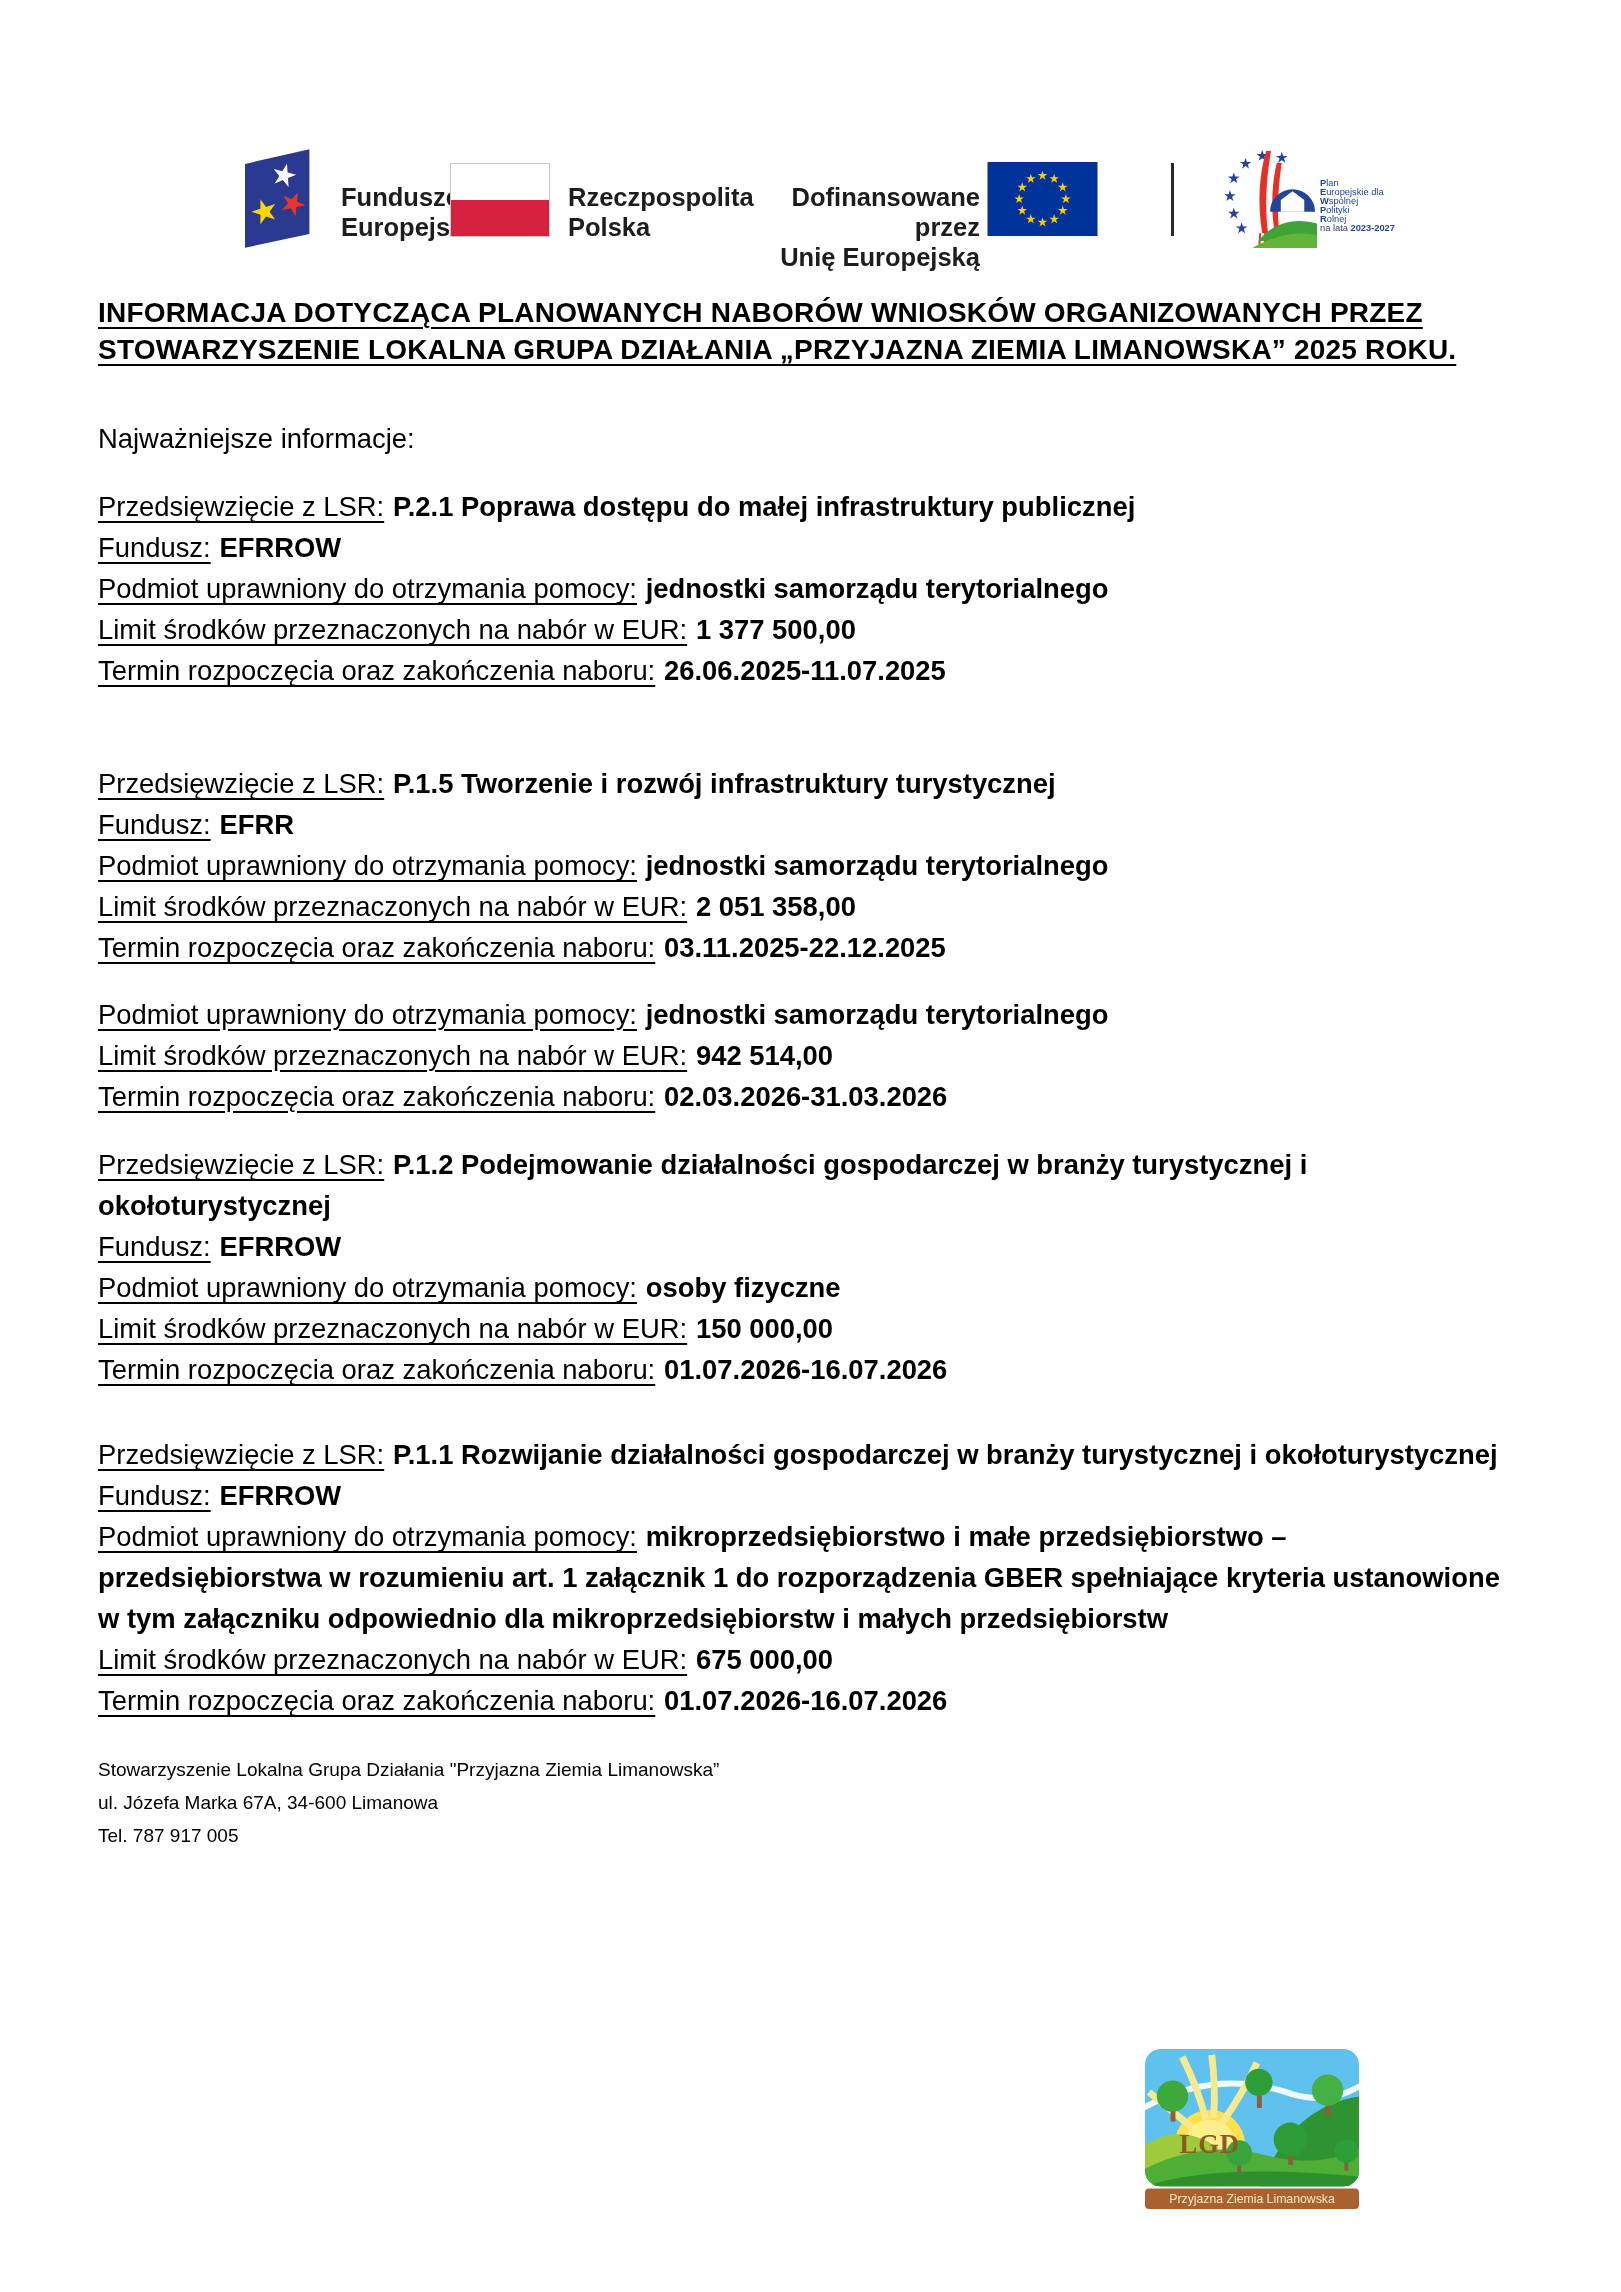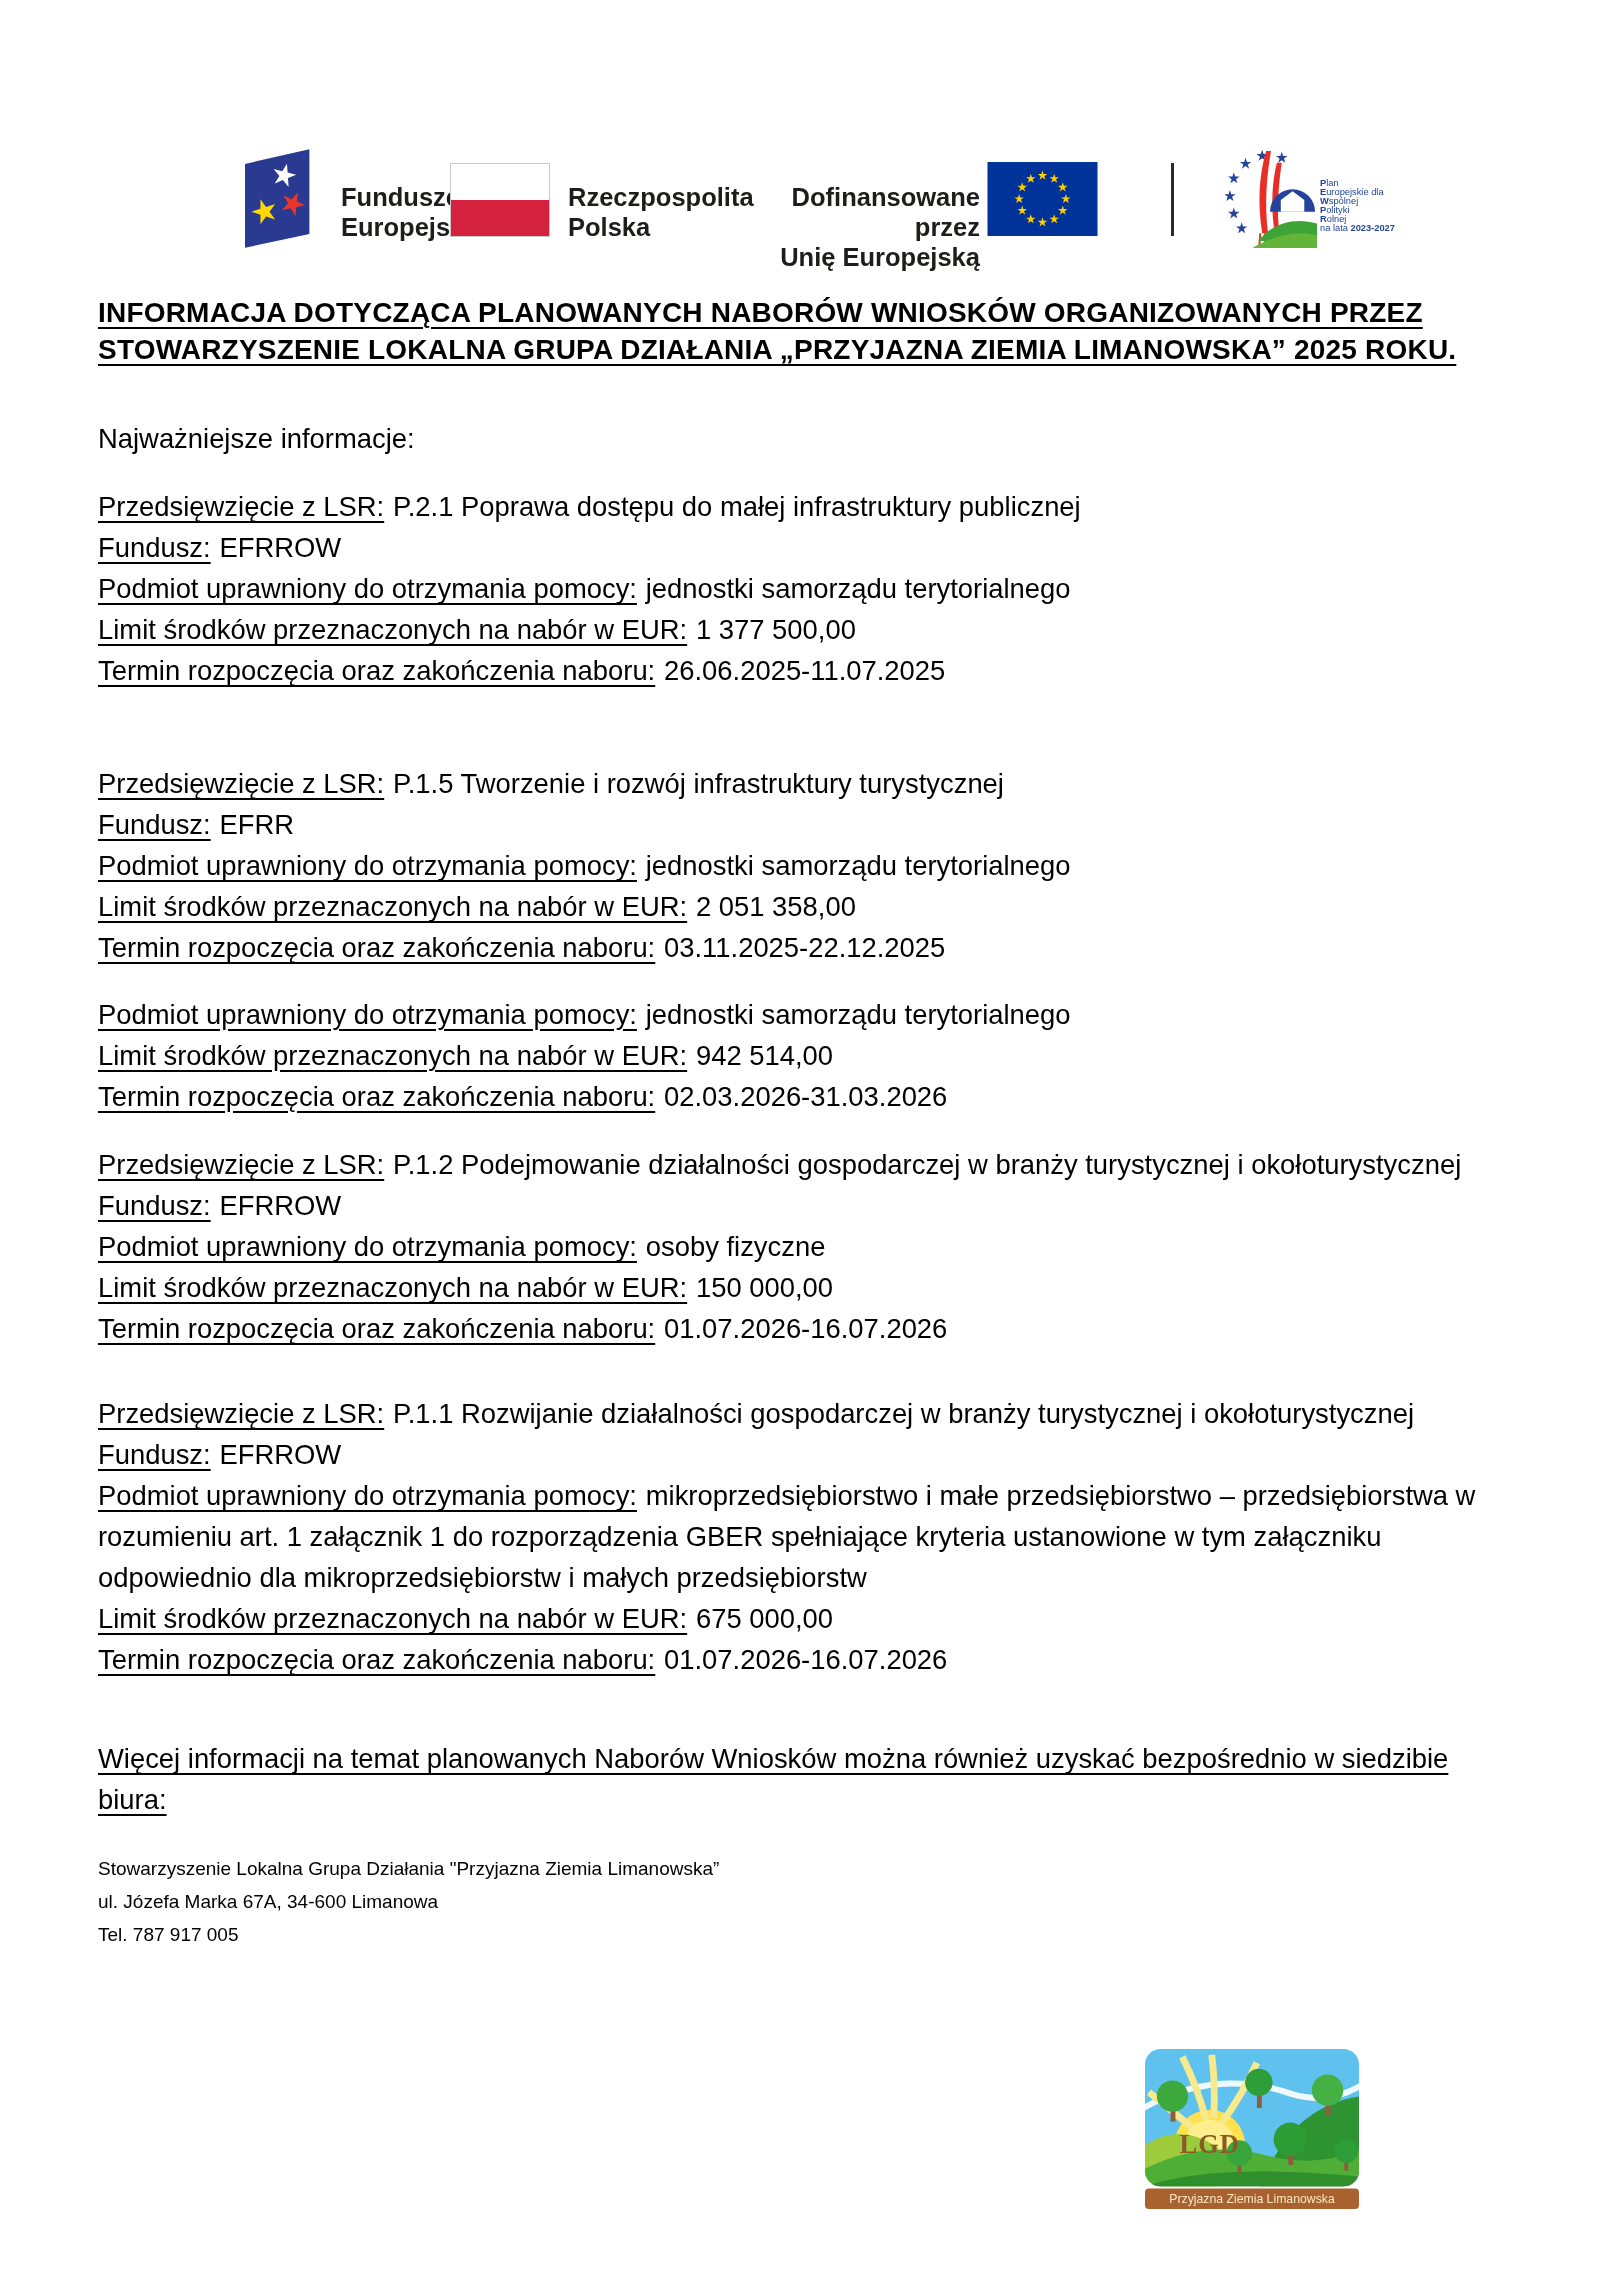--- a/index.html
+++ b/index.html
@@ -29,21 +29,21 @@
   .plan-years b { font-weight:bold; }
 
   
   .title {
     margin-top:45px; font-size:28px; font-weight:bold; line-height:37px;
     text-decoration:underline; text-underline-offset:4.9px; letter-spacing:0.2px;
   }
   .intro { margin-top:50px; font-size:27.4px; line-height:41px; }
   .section p.row { margin:0; font-size:27.4px; line-height:41px; }
   .row .lbl { text-decoration:underline; text-underline-offset:4.9px; margin-right:8.8px; }
-  .row .val { font-weight:normal;margin-top:40px; }
+  .row .val { font-weight:bold;margin-top:40px; }
   .s1 { margin-top:22.5px; }
   .s2 { margin-top:72px; }
   .s3 { margin-top:25.5px; }
   .s4 { margin-top:27.4px; }
   .s5 { margin-top:44px; }
   .more-info {
     margin-top:58px; font-size:27.4px; line-height:41px;
     text-decoration:underline; text-underline-offset:4.9px;
   }
   .footer { margin-top:32px; width:1059px; font-size:19px; font-weight:normal; line-height:33px; }
@@ -166,21 +166,20 @@
     </div>
 
     <div class="section s5">
       <p class="row"><span class="lbl">Przedsięwzięcie z LSR:</span><span class="val">P.1.1 Rozwijanie działalności gospodarczej w branży turystycznej i okołoturystycznej</span></p>
       <p class="row"><span class="lbl">Fundusz:</span><span class="val">EFRROW</span></p>
       <p class="row"><span class="lbl">Podmiot uprawniony do otrzymania pomocy:</span><span class="val">mikroprzedsiębiorstwo i małe przedsiębiorstwo – przedsiębiorstwa w rozumieniu art. 1 załącznik 1 do rozporządzenia GBER spełniające kryteria ustanowione w tym załączniku odpowiednio dla mikroprzedsiębiorstw i małych przedsiębiorstw</span></p>
       <p class="row"><span class="lbl">Limit środków przeznaczonych na nabór w EUR:</span><span class="val">675 000,00</span></p>
       <p class="row"><span class="lbl">Termin rozpoczęcia oraz zakończenia naboru:</span><span class="val">01.07.2026-16.07.2026</span></p>
     </div>
 
-    <p class="more-info">Więcej informacji na temat planowanych Naborów Wniosków można również uzyskać bezpośrednio w siedzibie biura:</p>
 
     <div class="footer">
       <p>Stowarzyszenie Lokalna Grupa Działania "Przyjazna Ziemia Limanowska”</p>
       <p>ul. Józefa Marka 67A, 34-600 Limanowa</p>
       <p>Tel. 787 917 005</p>
     </div>
   </div>
 
   <svg class="lgd" width="214" height="160" viewBox="0 0 218 163">
     <defs>

